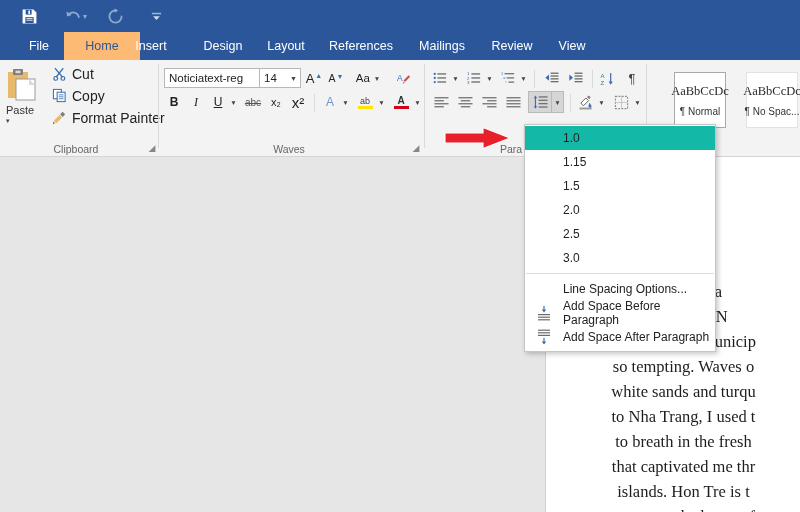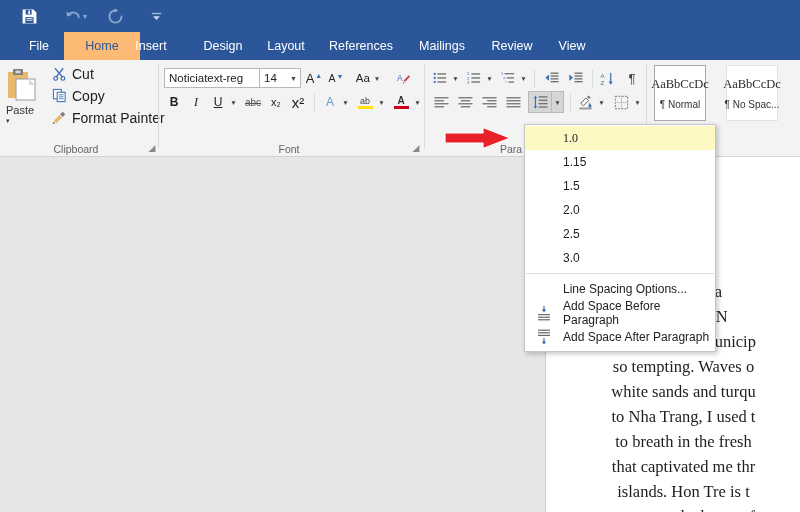--- a/index.html
+++ b/index.html
@@ -90,24 +90,25 @@
   .combo .car{width:13px;text-align:center;font-size:7px;color:#444;}
   .ibtn{
     position:absolute;display:flex;align-items:center;justify-content:center;
     box-sizing:border-box;color:#222;
   }
   .ibtn.pressed{background:#d6d6d6;border:1px solid #b9b9b9;}
   .mini-car{font-size:6.5px;color:#444;}
 
   
   .style-tile{
-    position:absolute;top:5px;width:52px;height:56px;
+    position:absolute;top:12px;width:52px;height:56px;
     background:#fff;border:1px solid #e2e2e2;
     display:flex;flex-direction:column;align-items:center;justify-content:center;
     box-sizing:border-box;
+    margin-left:20px;
   }
   .style-tile.sel{border:1px solid #a9a9a9;}
   .style-tile .samp{font-family:"Liberation Serif",serif;font-size:12.5px;color:#2b2b2b;}
   .style-tile .nm{font-size:10px;color:#333;margin-top:7px;white-space:nowrap;}
 
   
   #workspace{
     position:absolute;left:0;top:157px;width:800px;height:355px;
     background:#e6e6e6;
   }
@@ -136,21 +137,21 @@
     border:1px solid #c6c6c6;
     box-shadow:2px 2px 5px rgba(0,0,0,.22);
     padding:1px 0 2px 0;
     z-index:40;
   }
   .ls-item{
     height:24px;display:flex;align-items:center;
     font-size:12px;color:#222;padding-left:38px;box-sizing:border-box;
     position:relative;
   }
-  .ls-item.hl{background:#fef9c3;font-family:Liberation Serif, serif;}
+  .ls-item.hl{background:#14b8a6;}
   #ls-sep{height:1px;background:#dcdcdc;margin:3px 1px;}
   .ls-item .gi{
     position:absolute;left:10px;top:3px;width:18px;height:18px;
     display:flex;align-items:center;justify-content:center;
   }
 
   
   #red-arrow{
     position:absolute;left:443px;top:126px;width:70px;height:24px;z-index:45;
   }
@@ -315,21 +316,21 @@
   </div>
 
   <div class="ibtn" style="left:390px;top:32px;width:22px;height:20px;flex-direction:column;">
     <span style="font-size:10px;color:#333;line-height:11px;font-weight:bold;">A</span>
     <span style="display:block;width:15px;height:3px;background:#d0021b;"></span>
   </div>
   <div class="ibtn" style="left:412px;top:32px;width:11px;height:20px;">
     <span class="mini-car">▼</span>
   </div>
 
-  <div class="grp-label" style="left:164px;width:250px;">Font</div>
+  <div class="grp-label" style="left:164px;width:250px;">Waves</div>
   <div class="dlg-launch" style="left:410px;">◢</div>
 
   <div class="grp-sep" style="left:424px;"></div>
 
   <div class="ibtn" style="left:430px;top:8px;width:20px;height:20px;">
     <svg width="14" height="14" viewBox="0 0 16 16">
       <circle cx="2" cy="3.4" r="1.3" fill="#3b6fb5"></circle>
         <rect x="5" y="2.6" width="10" height="1.5" fill="#6b6b6b"></rect>
       <circle cx="2" cy="8" r="1.3" fill="#3b6fb5"></circle>
         <rect x="5" y="7.2" width="10" height="1.5" fill="#6b6b6b"></rect>

